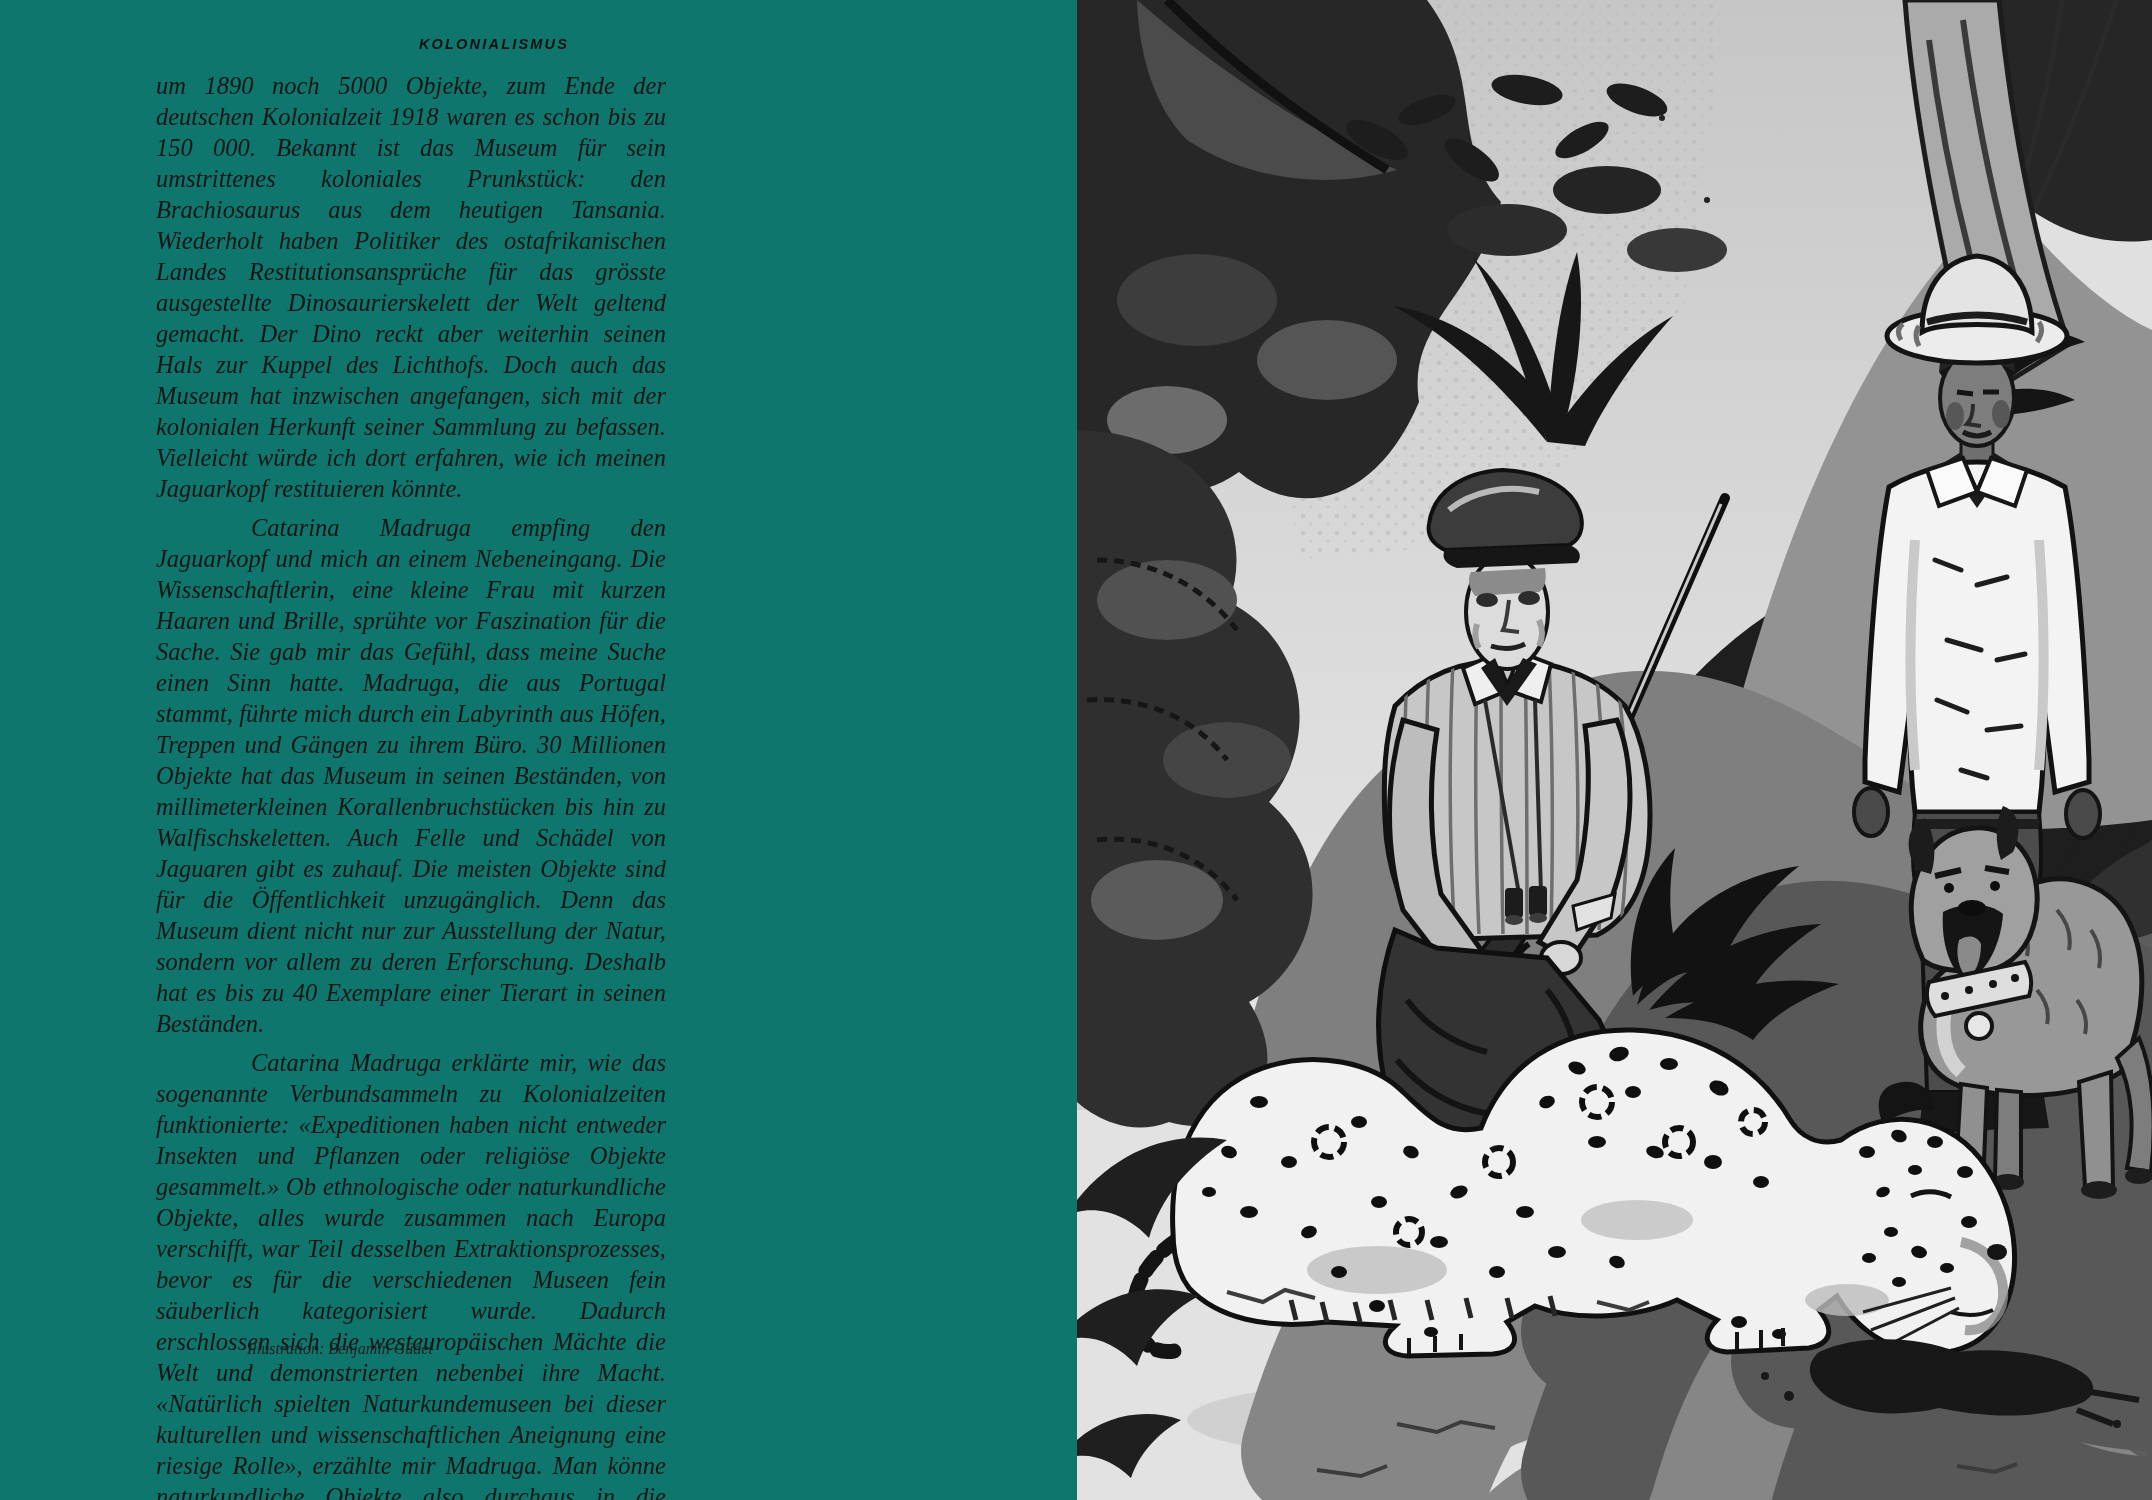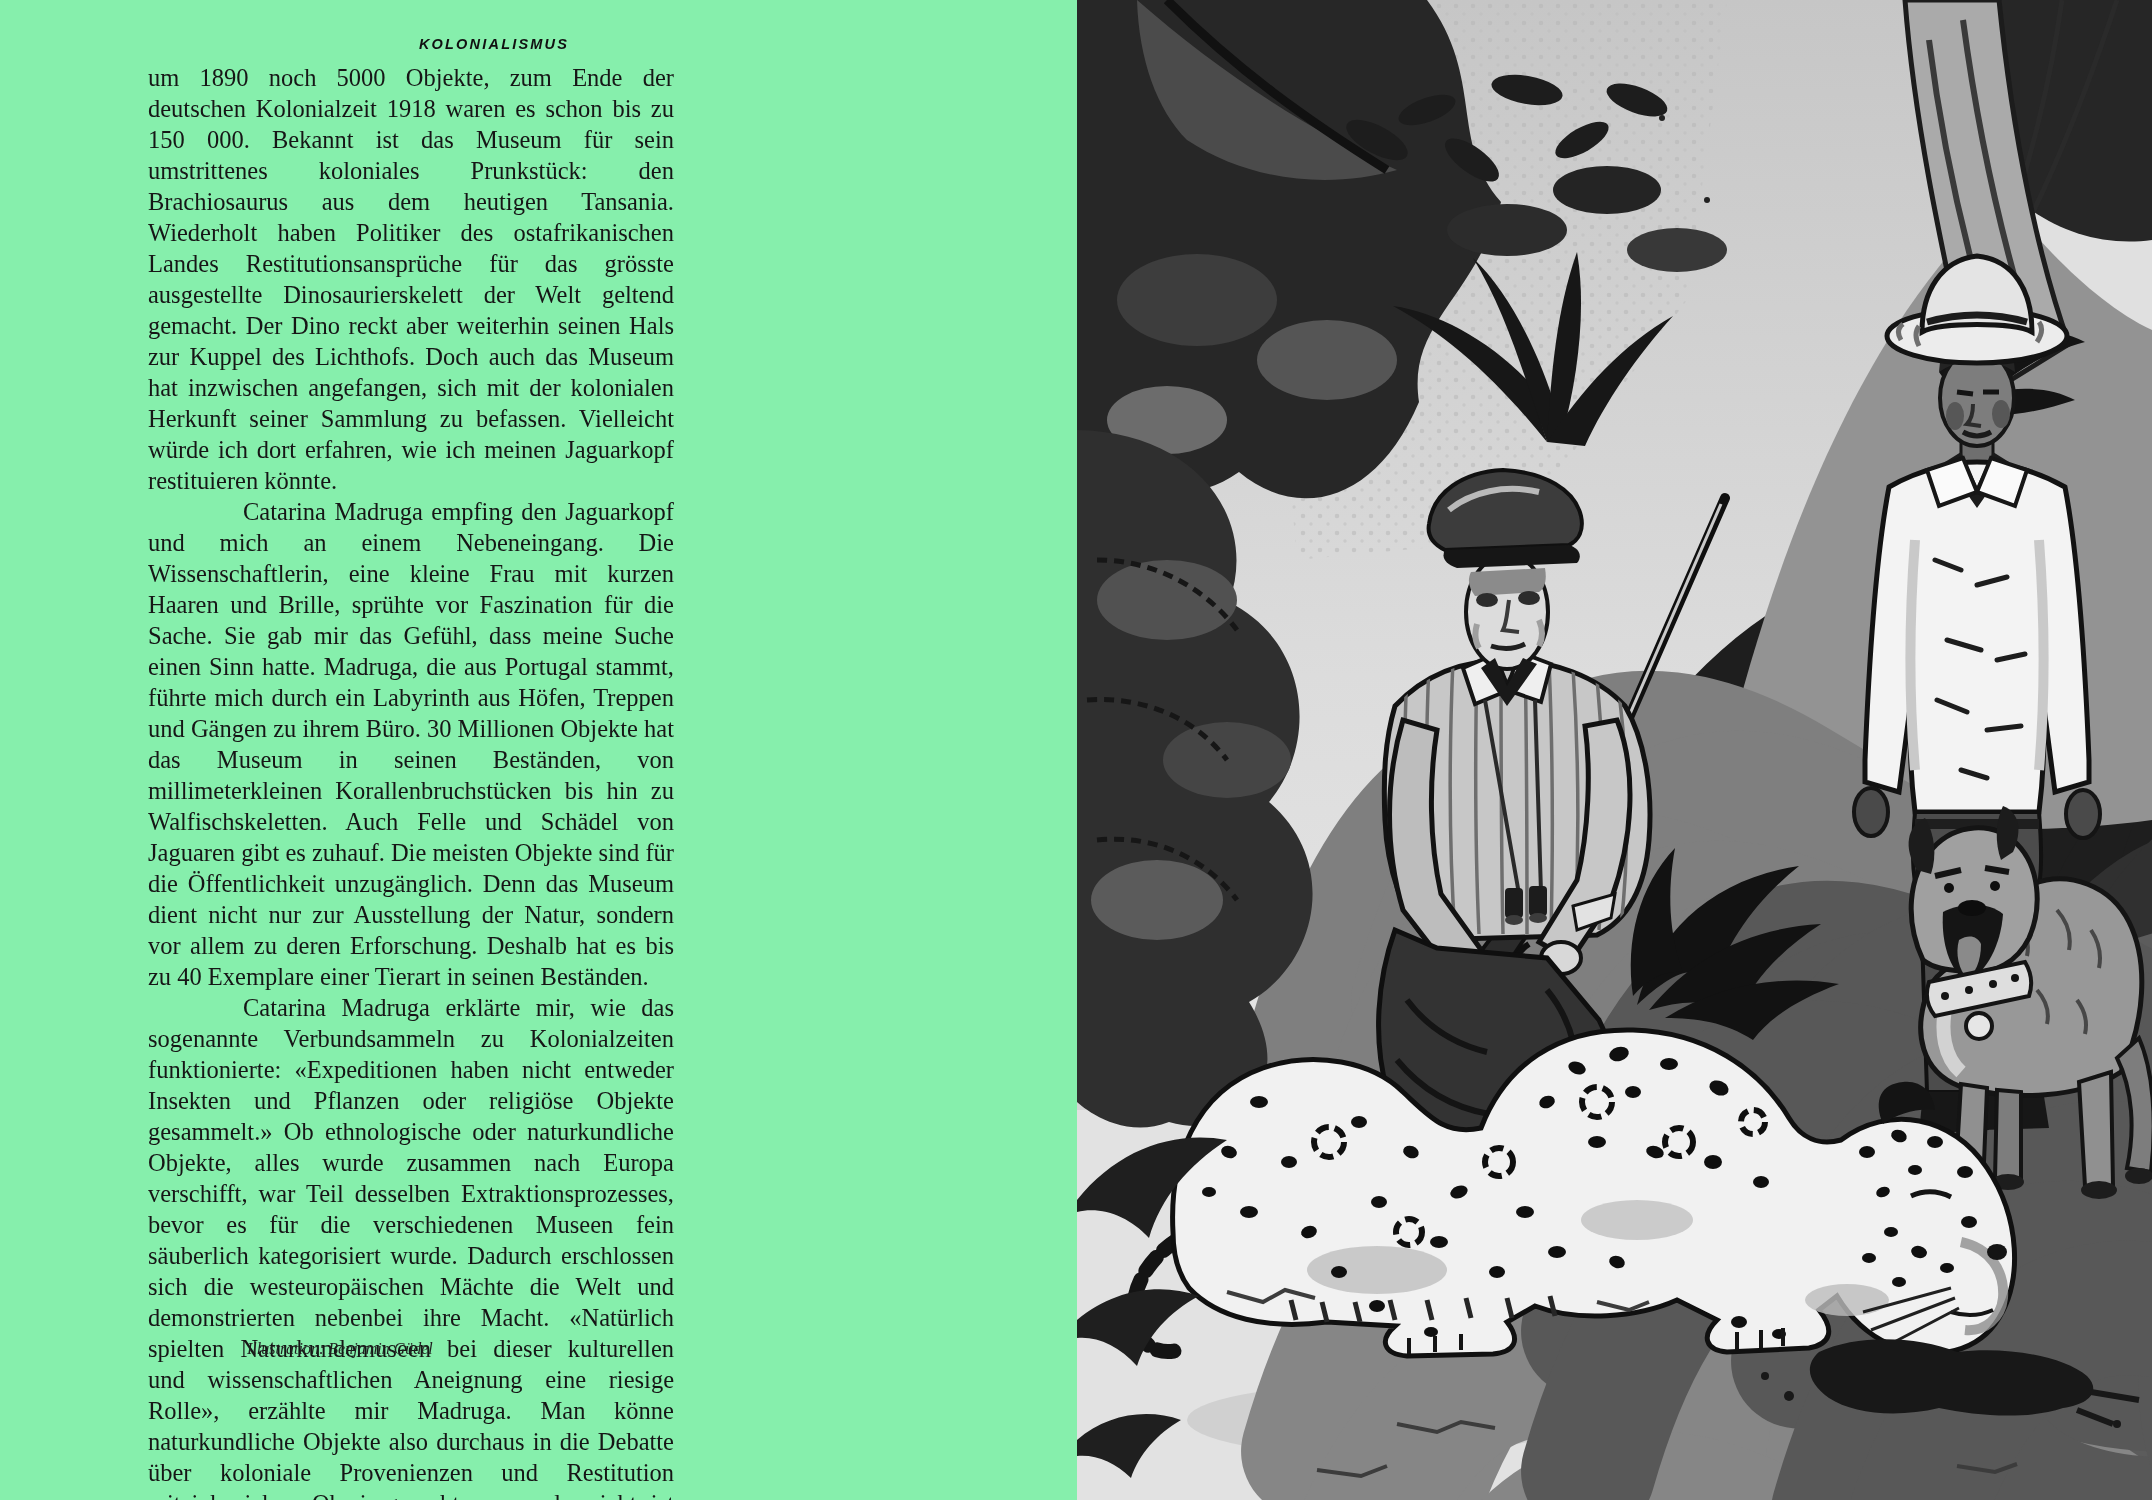--- a/index.html
+++ b/index.html
@@ -1,33 +1,33 @@
 <!DOCTYPE html>
 <html lang="de"><head>
 <meta charset="utf-8">
 <style>
   html,body{margin:0;padding:0;}
   body{
     width:2152px;height:1500px;position:relative;overflow:hidden;
     background:#ffffff;
     font-family:"Liberation Serif", serif;
   }
-  .page{position:absolute;inset:0;background:#86efac;}
+  .page{position:absolute;inset:0;background:#0f766e;}
   .kicker{
     position:absolute;left:494px;top:36px;transform:translateX(-50%);
     font-family:"Liberation Sans", sans-serif;
     font-style:italic;font-weight:700;
     font-size:14.5px;letter-spacing:2.2px;color:#101010;white-space:nowrap;
   }
   .article{
     position:absolute;left:148px;top:62px;width:526px;
     font-size:24.5px;line-height:31px;color:#161616;
     text-align:justify;
   }
-  .article p{margin:0;padding:0;}
+  .article p{margin:8px;padding:0;font-style:italic;}
   .article p.indent{text-indent:95px;}
   .credit{
     position:absolute;left:247px;top:1340px;
     font-style:italic;font-size:16px;color:#1f1f1f;
   }
   .illu{
     position:absolute;left:1077px;top:0;width:1075px;height:1500px;
   }
   .illu svg{display:block;width:100%;height:100%;}
 </style>

